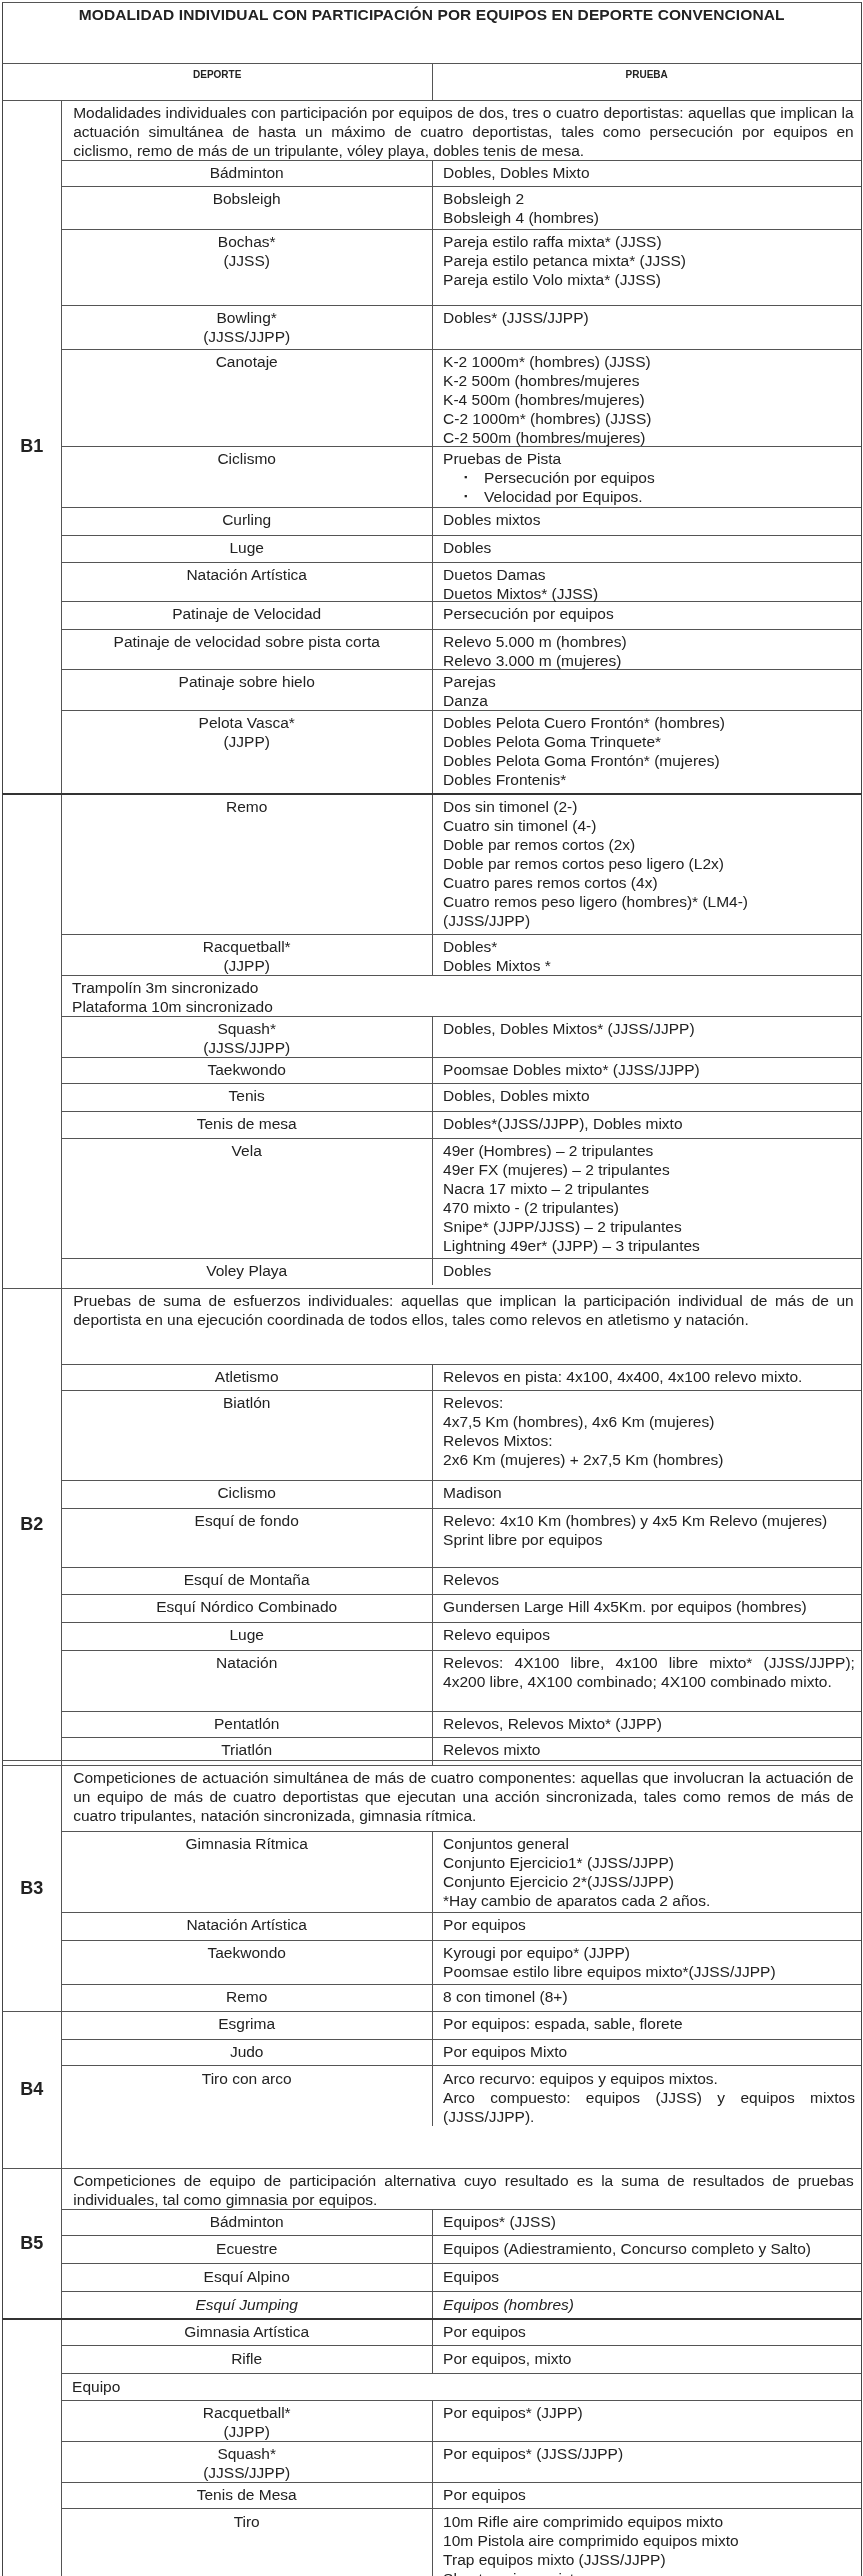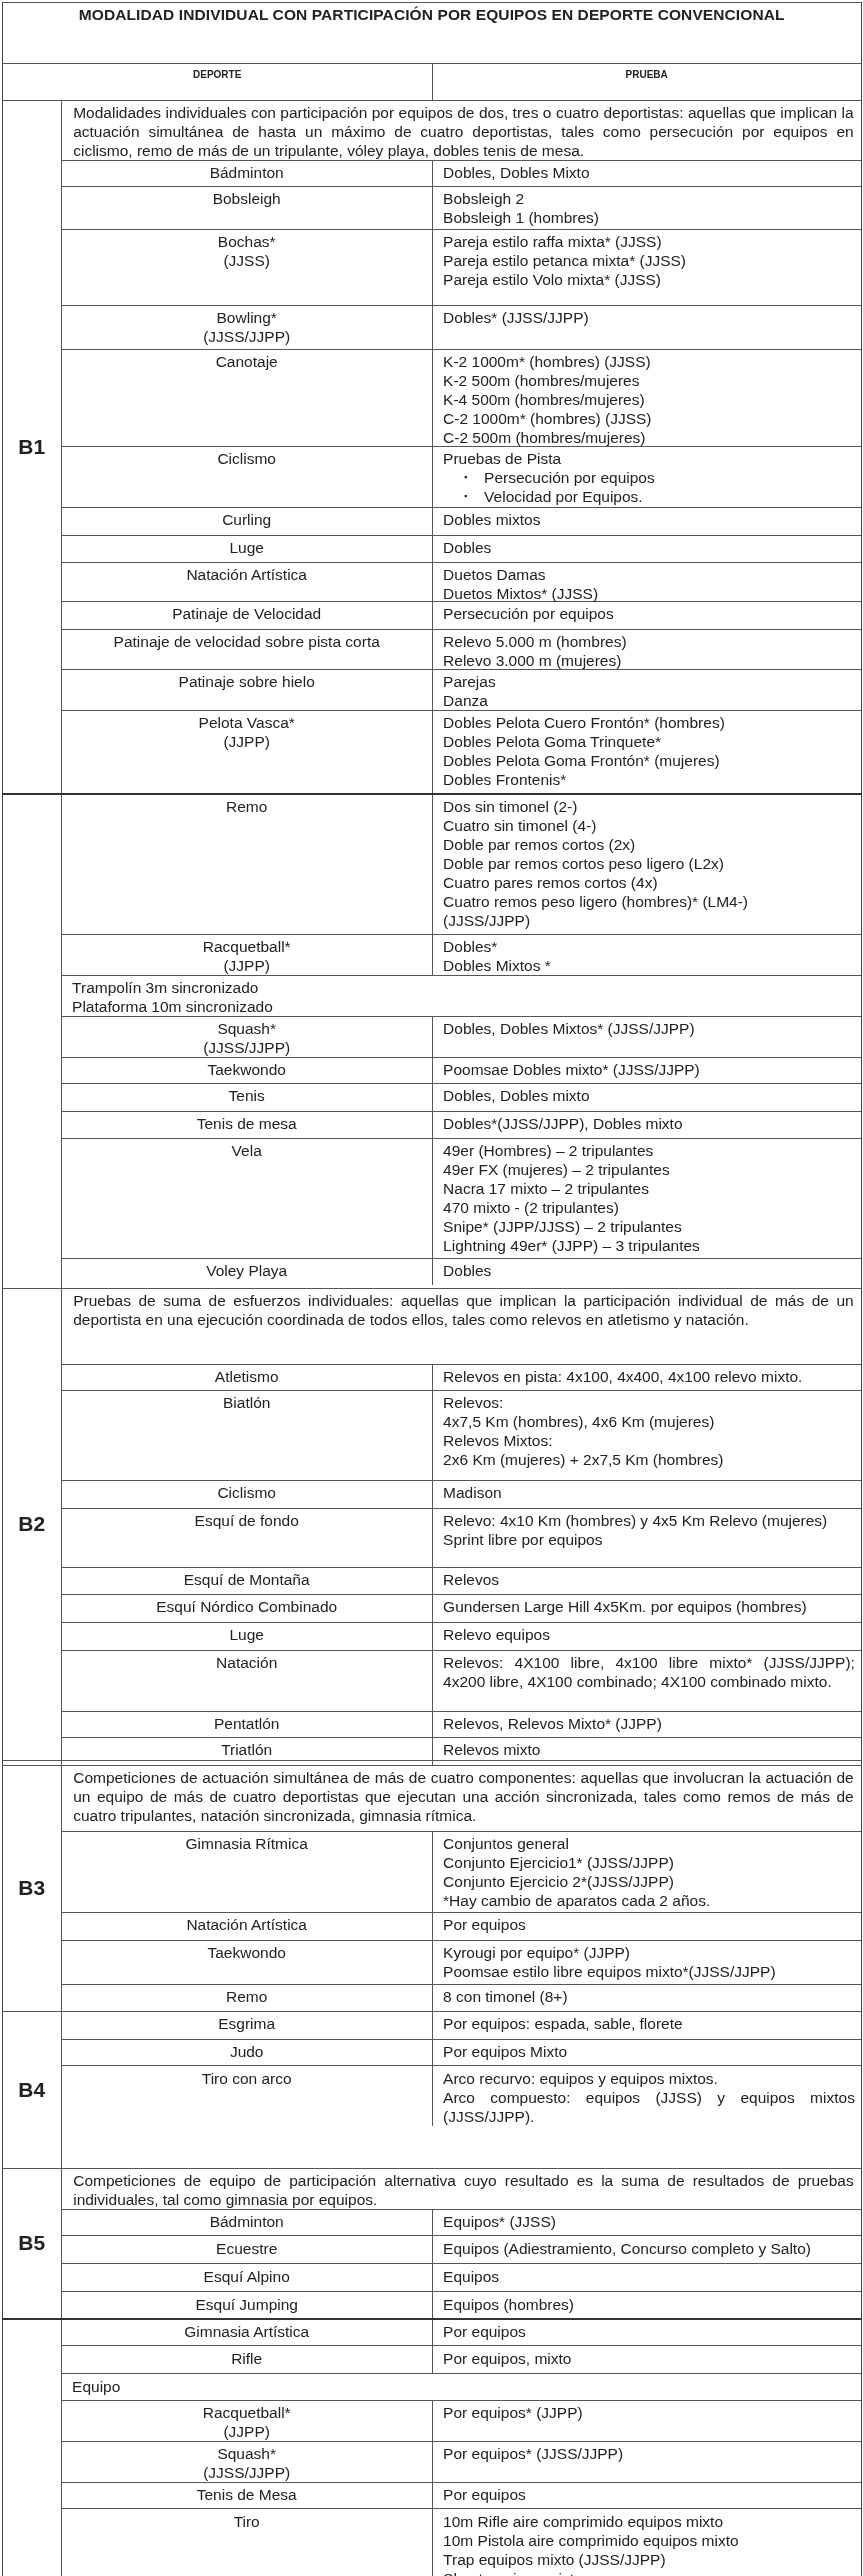--- a/index.html
+++ b/index.html
@@ -8,21 +8,21 @@
   .doc { position: absolute; left: 1.7px; top: 1.7px; width: 860px; }
   .row { position: relative; display: flex; border-left: 1.2px solid #444; border-right: 1.2px solid #444; border-top: 1.2px solid #555; box-sizing: border-box; }
   .title-row { height: 61px; justify-content: center; align-items: flex-start; }
   .title { font-weight: bold; font-size: 15.5px; padding-top: 3.5px; letter-spacing: 0.1px; }
   .header-row { height: 37px; }
   .header-cell { font-weight: bold; font-size: 10px; text-align: center; padding-top: 5.8px; box-sizing: border-box; }
   .hc-left { width: 430px; border-right: 1.2px solid #555; }
   .hc-right { flex: 1; }
   .section { position: relative; display: flex; border-left: 1.2px solid #444; border-right: 1.2px solid #444; border-top: 1.2px solid #555; box-sizing: border-box; }
   .section.pagebreak { border-top: 2.3px solid #333; }
-  .sec-label { width: 59px; border-right: 1.2px solid #555; box-sizing: border-box; display: flex; align-items: center; justify-content: center; font-weight: bold; font-size: 21px; }
+  .sec-label { width: 59px; border-right: 1.2px solid #555; box-sizing: border-box; display: flex; align-items: center; justify-content: center; font-weight: bold; font-size: 18px; }
   .sec-body { flex: 1; }
   .desc { font-size: 15.5px; line-height: 19px; padding: 2.3px 7px 2.3px 11.5px; text-align: justify; box-sizing: border-box; border-bottom: 1.2px solid #555; }
   .sport-row { display: flex; border-bottom: 1.2px solid #555; box-sizing: border-box; }
   .sport-row:last-child { border-bottom: none; }
   .sport { width: 371px; border-right: 1.2px solid #555; text-align: center; font-size: 15.5px; line-height: 19px; padding-top: 2.3px; box-sizing: border-box; }
   .prueba { flex: 1; font-size: 15.5px; line-height: 19px; padding: 2.3px 5.8px 2.3px 10.4px; box-sizing: border-box; }
   .prueba .bullet { padding-left: 41px; position: relative; }
   .prueba .bullet::before { content: "▪"; position: absolute; left: 21px; font-size: 9.2px; }
   .line { display: block; }
   .u { text-decoration: underline; }
@@ -58,21 +58,21 @@
             <div class="prueba">
               <span class="line">Dobles, Dobles Mixto</span>
             </div>
           </div>
           <div class="sport-row" style="height: 43px;">
             <div class="sport">
               <span class="line">Bobsleigh</span>
             </div>
             <div class="prueba">
               <span class="line">Bobsleigh 2</span>
-              <span class="line">Bobsleigh 1 (hombres)</span>
+              <span class="line">Bobsleigh 4 (hombres)</span>
             </div>
           </div>
           <div class="sport-row" style="height: 76px;">
             <div class="sport">
               <span class="line">Bochas*</span>
               <span class="line">(JJSS)</span>
             </div>
             <div class="prueba">
               <span class="line">Pareja estilo raffa mixta* (JJSS)</span>
               <span class="line">Pareja estilo petanca mixta* (JJSS)</span>
@@ -467,21 +467,21 @@
             </div>
           </div>
           <div class="sport-row" style="height: 28px;">
             <div class="sport">
               <span class="line">Esquí Alpino</span>
             </div>
             <div class="prueba">
               <span class="line">Equipos</span>
             </div>
           </div>
-          <div class="sport-row" style="height: 26.5px;">
+          <div class="sport-row" style="height: 26.5px; font-style: italic;">
             <div class="sport">
               <span class="line">Esquí Jumping</span>
             </div>
             <div class="prueba">
               <span class="line">Equipos (hombres)</span>
             </div>
           </div>
         </div>
     </div>
   </div>

